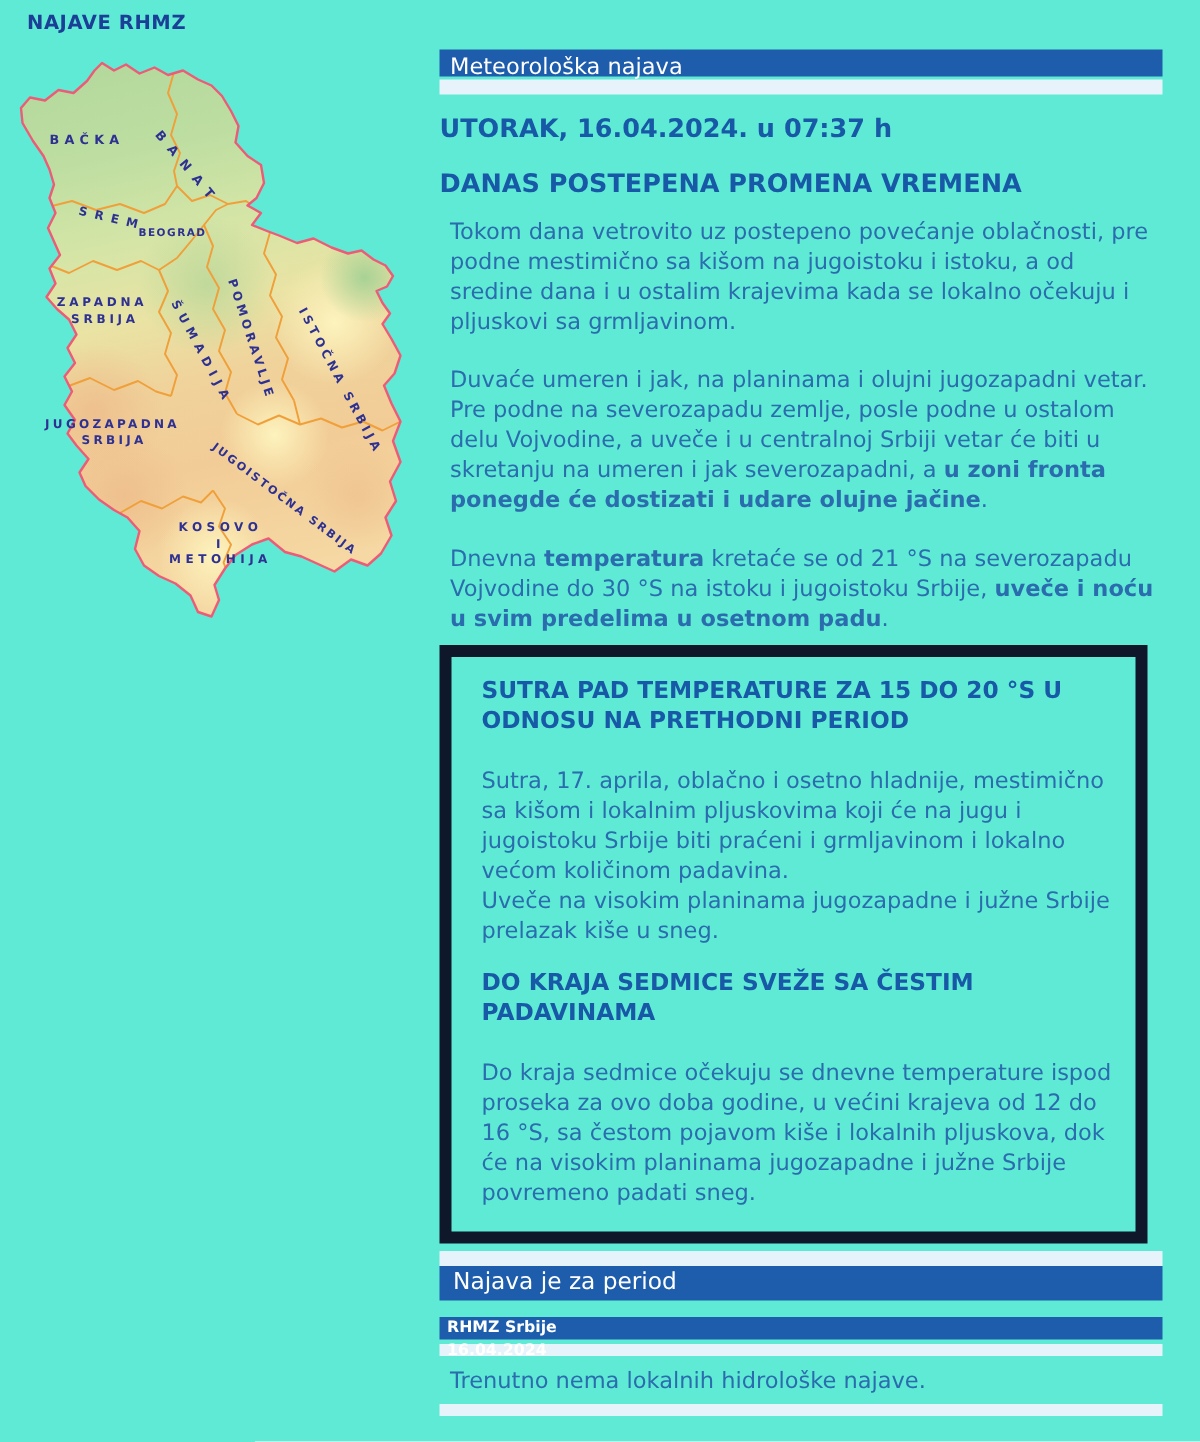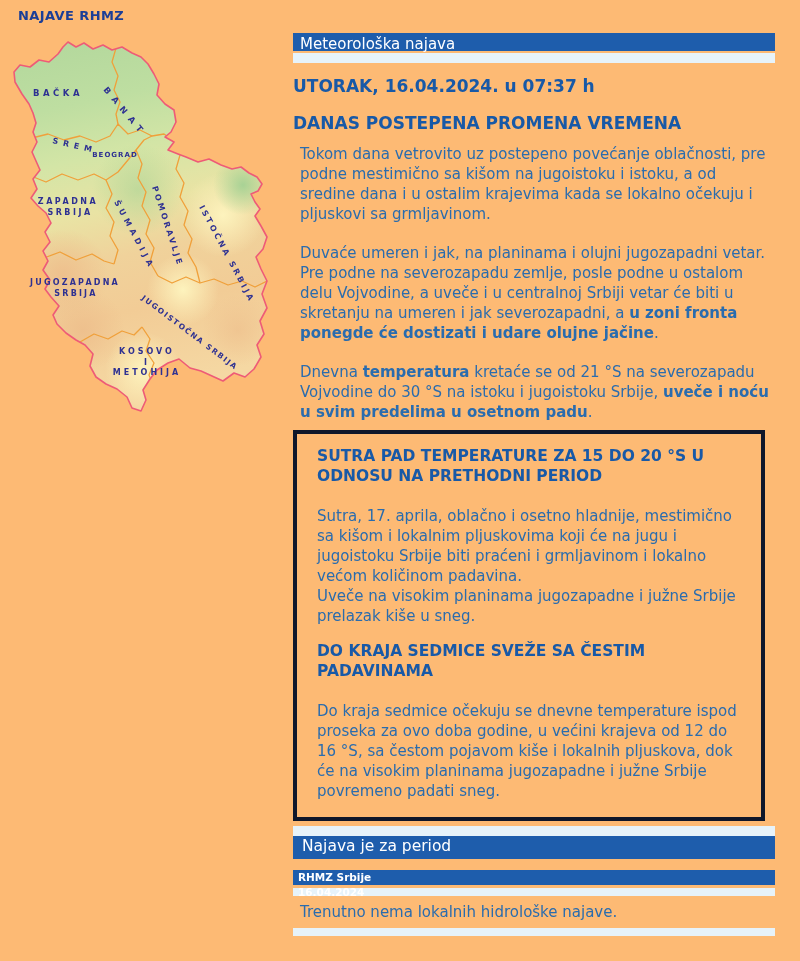--- a/index.html
+++ b/index.html
@@ -1,36 +1,36 @@
 <!DOCTYPE html>
 <html><head>
 <meta charset="utf-8">
 <style>
   html,body{margin:0;padding:0;background:#fff;}
-  .page{position:relative;width:800px;height:961px;background:#fdba74;overflow:hidden;
+  .page{position:relative;width:800px;height:961px;background:#5eead4;overflow:hidden;
         font-family:"DejaVu Sans","Liberation Sans",sans-serif;}
   .page-title{position:absolute;left:18px;top:8px;font-size:13px;font-weight:bold;
         color:#1b3e97;letter-spacing:.4px;margin:0;}
   .map{position:absolute;left:8px;top:40px;width:270px;height:390px;}
   .map text{font-family:"DejaVu Sans","Liberation Sans",sans-serif;font-weight:bold;fill:#2e3192;}
 
   .right-col{position:absolute;left:293px;top:33px;width:482px;}
   .bar{background:#1e5dac;color:#fff;font-size:15px;height:18px;line-height:22px;
        padding-left:7px;box-sizing:border-box;}
   .strip{background:#e7f3fa;height:10px;margin-top:2px;}
   .strip.thin{height:8px;}
   h2{color:#1859a7;font-size:17px;margin:0;font-weight:bold;}
   .h-date{margin-top:13px;}
   .h-headline{margin-top:17px;}
   p.body{color:#2a6cae;font-size:15px;line-height:20px;margin:19px 0 0 0;padding-left:7px;}
   p.body.first{margin-top:11px;}
   .b{font-weight:bold;}
   .pre-line{white-space:pre-line;}
 
-  .warning-box{border:4px solid #0f172a;margin-top:8px;margin-right:10px;
+  .warning-box{border:8px solid #0f172a;margin-top:8px;margin-right:10px;
        padding:12px 14px 6px 20px;box-sizing:border-box;}
   .warning-box h3{color:#1859a7;font-size:15.5px;line-height:20px;margin:0;font-weight:bold;}
   .warning-box h3.second{margin-top:15px;}
   .warning-box p{color:#2a6cae;font-size:15px;line-height:20px;margin:20px 0 0 0;}
   .warning-box p.last{margin-bottom:10px;}
 
   .strip2{margin-top:5px;height:10px;background:#e7f3fa;}
   .period-bar{background:#1e5dac;color:#fff;margin-top:0;padding:2px 0 4px 0;}
   .period-bar .line1{font-size:15.5px;line-height:17px;padding-left:9px;}
   .period-bar .line2{font-size:16px;line-height:17px;padding-left:2px;white-space:pre;}

